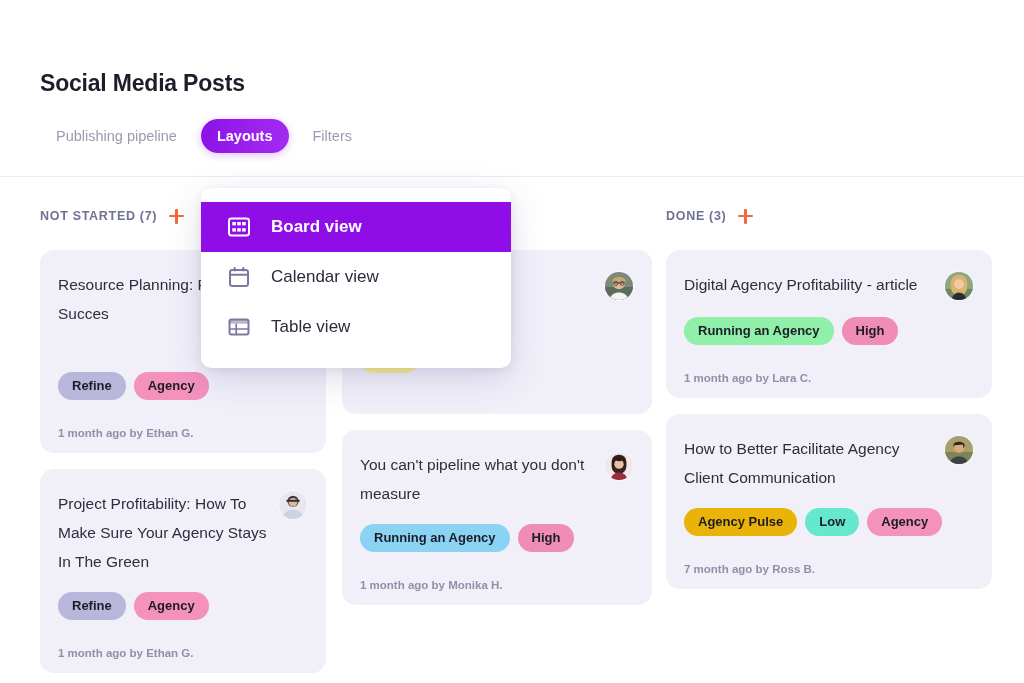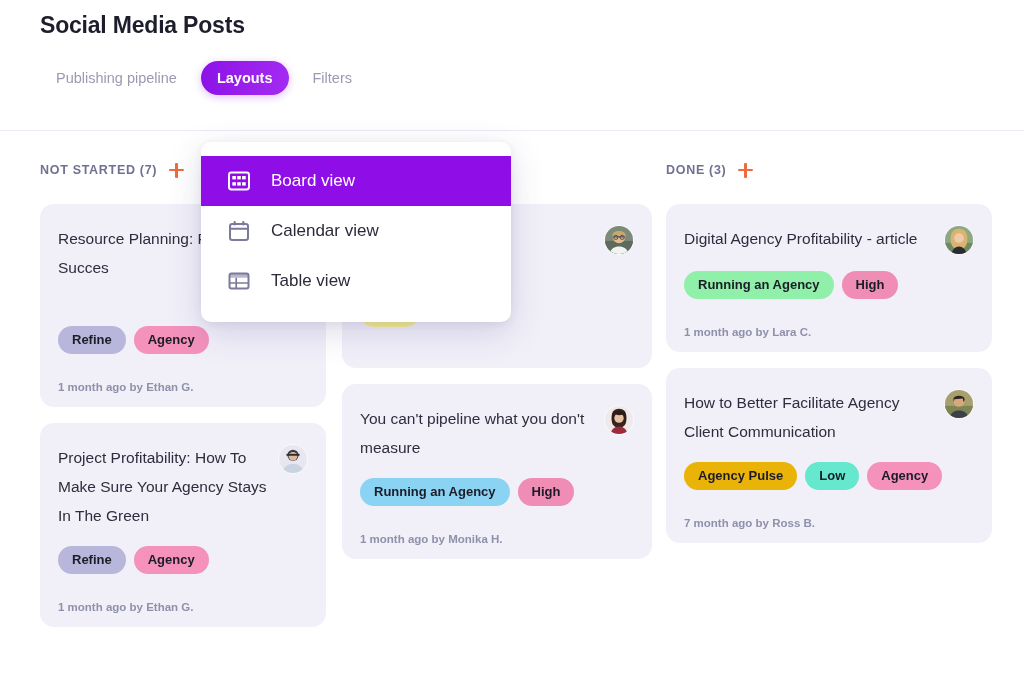--- a/index.html
+++ b/index.html
@@ -8,21 +8,21 @@
     width: 1024px;
     height: 683px;
     background: #ffffff;
     font-family: "Liberation Sans", sans-serif;
     overflow: hidden;
   }
 
   .page { position: relative; width: 1024px; height: 683px; background: #fff; }
 
   
-  .header { padding: 12px 0 0 40px; }
+  .header { padding: 24px 0 0 40px; margin-top: 46px; }
 
   .page-title {
     font-size: 23px;
     font-weight: bold;
     color: #1d1d2b;
     letter-spacing: -0.2px;
   }
 
   .tabs {
     display: flex;
@@ -164,21 +164,21 @@
     align-items: center;
     gap: 20px;
     padding: 13px 0 13px 26px;
     cursor: pointer;
   }
   .menu-item .mi-label {
     font-size: 17px;
     color: #2b2b3a;
   }
   .menu-item.active { background: #8f0ee8; }
-  .menu-item.active .mi-label { color: #ffffff; font-weight: normal; }
+  .menu-item.active .mi-label { color: #ffffff; font-weight: bold; }
   .mi-icon { width: 24px; height: 24px; flex: none; display: block; }
   .mi-icon svg { display: block; }
 </style>
 </head>
 <body>
 
 <div class="page">
 
   <div class="header">
     <div class="page-title">Social Media Posts</div>

